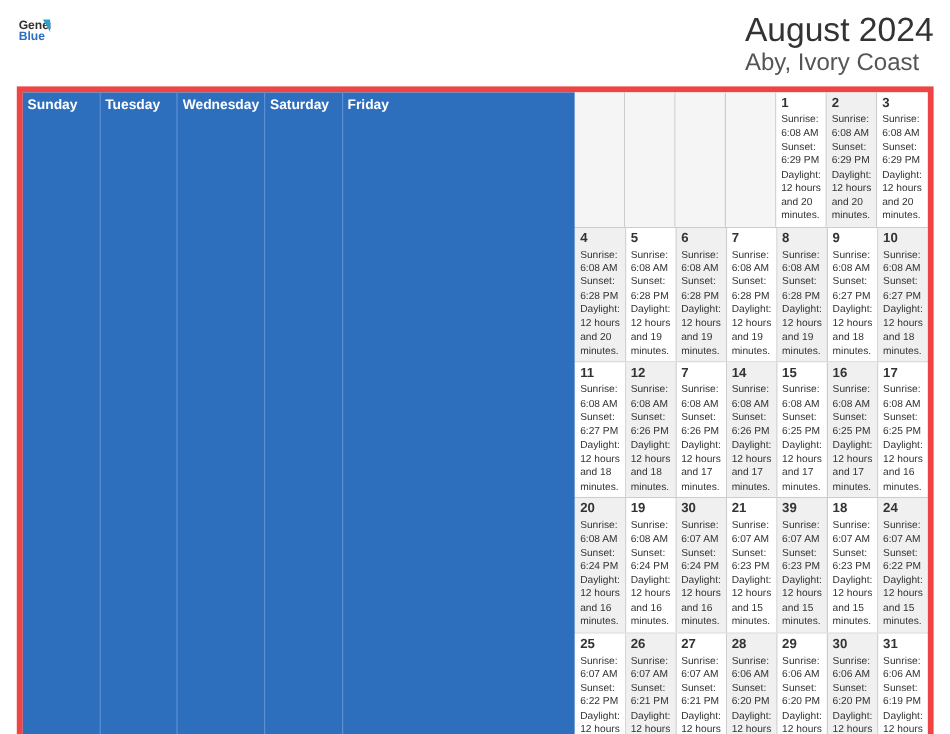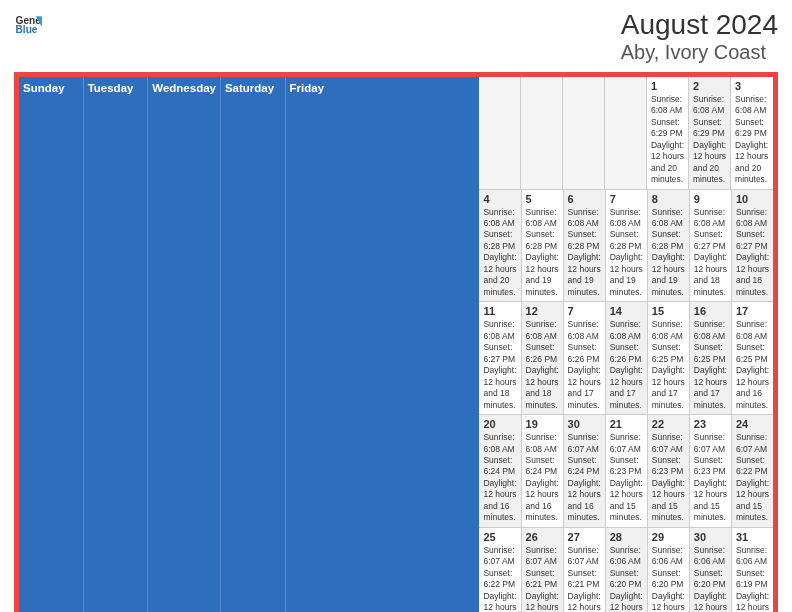--- a/index.html
+++ b/index.html
@@ -279,28 +279,28 @@
 and 16 minutes.</div>
           </div>
           <div class="cal-cell">
             <span class="day-num">21</span>
             <div class="cell-text" style="white-space: pre-line;">Sunrise: 6:07 AM
 Sunset: 6:23 PM
 Daylight: 12 hours
 and 15 minutes.</div>
           </div>
           <div class="cal-cell shaded">
-            <span class="day-num">22</span>
+            <span class="day-num">39</span>
             <div class="cell-text" style="white-space: pre-line;">Sunrise: 6:07 AM
 Sunset: 6:23 PM
 Daylight: 12 hours
 and 15 minutes.</div>
           </div>
           <div class="cal-cell">
-            <span class="day-num">23</span>
+            <span class="day-num">18</span>
             <div class="cell-text" style="white-space: pre-line;">Sunrise: 6:07 AM
 Sunset: 6:23 PM
 Daylight: 12 hours
 and 15 minutes.</div>
           </div>
           <div class="cal-cell shaded">
             <span class="day-num">24</span>
             <div class="cell-text" style="white-space: pre-line;">Sunrise: 6:07 AM
 Sunset: 6:22 PM
 Daylight: 12 hours

